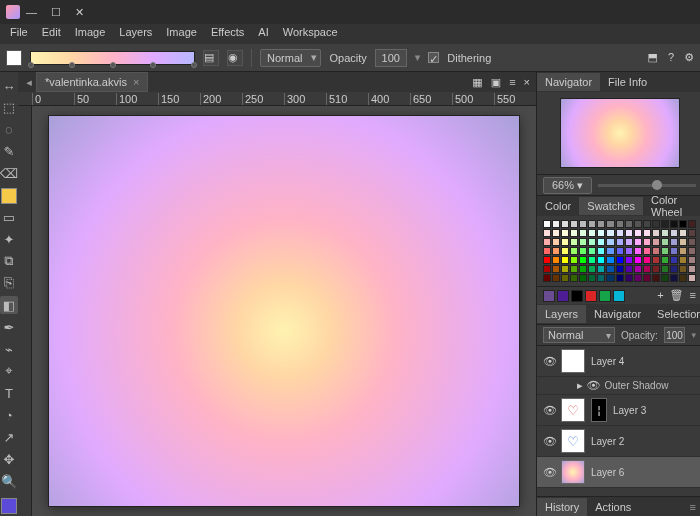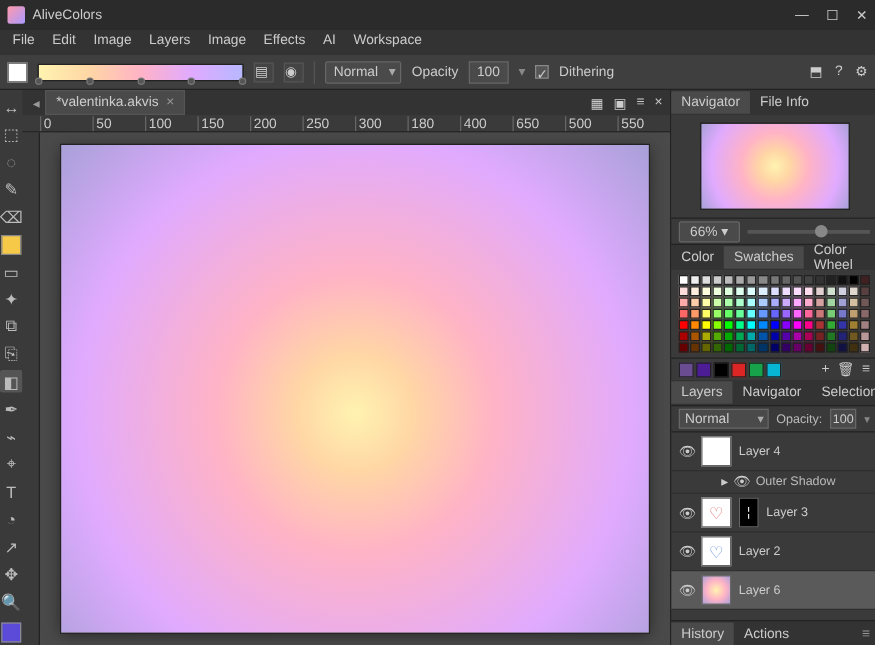--- a/index.html
+++ b/index.html
@@ -68,21 +68,20 @@
 .fx{padding:2px 6px 2px 40px;font-size:10px;color:#bbb;display:flex;align-items:center;gap:4px;border-bottom:1px solid #2f2f2f}
 .histrow{height:20px;background:#333;display:flex;align-items:center;border-top:1px solid #222}
 .histrow span{padding:3px 8px;cursor:pointer}
 .histrow span.act{background:#4a4a4a}
 </style>
 </head>
 <body>
 
 <div class="titlebar">
   <div class="logo"></div>
-  <div class="title">AliveColors</div>
   <div class="winbtns">
     <span>—</span>
     <span>☐</span>
     <span>✕</span>
   </div>
 </div>
 
 <div class="menubar">
   <span>File</span>
   <span>Edit</span>
@@ -161,21 +160,21 @@
       </div>
     </div>
     <div class="ruler-h">
       <span>0</span>
         <span>50</span>
         <span>100</span>
         <span>150</span>
         <span>200</span>
         <span>250</span>
         <span>300</span>
-        <span>180</span>
+        <span>510</span>
         <span>400</span>
         <span>650</span>
         <span>500</span>
         <span>550</span>
     </div>
     <div class="canvwrap">
       <div class="ruler-v"></div>
       <div class="canvas">
         <div class="canvas-inner"></div>
       </div>

